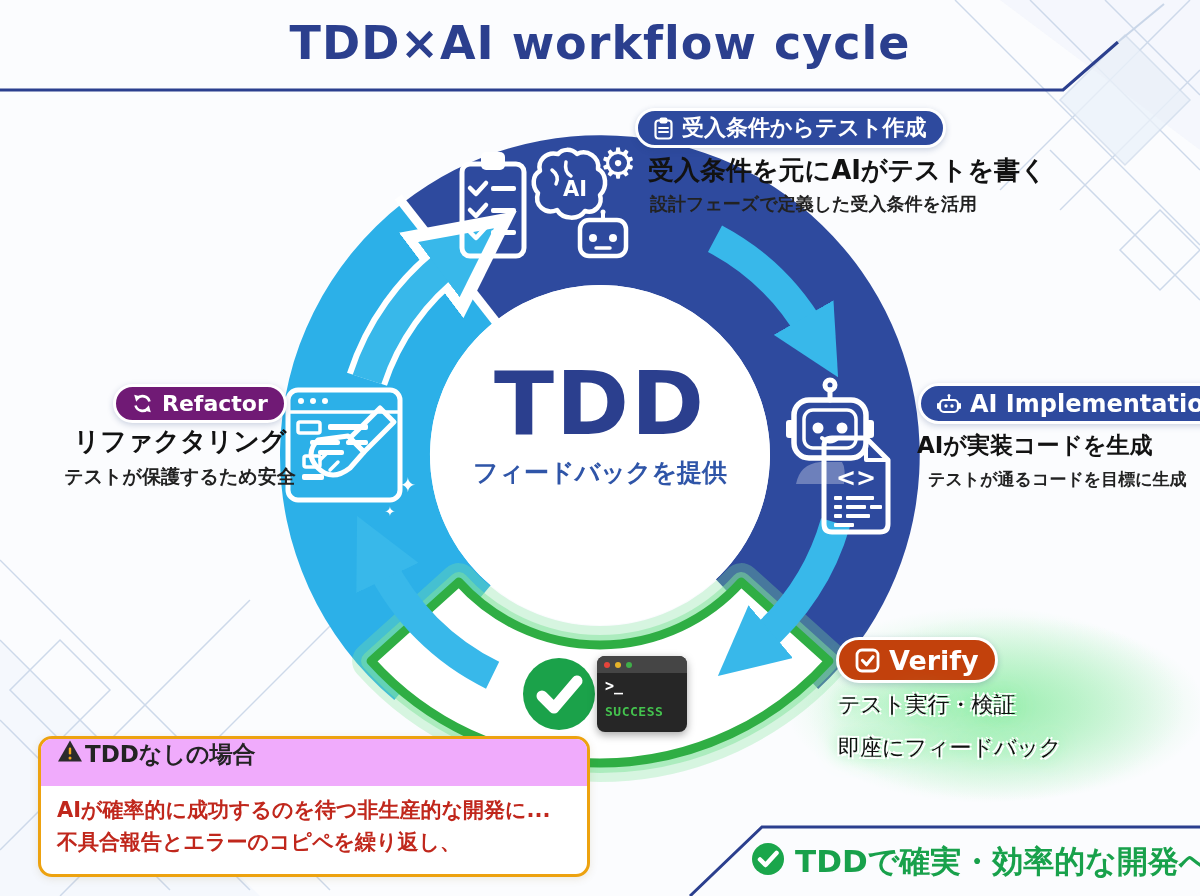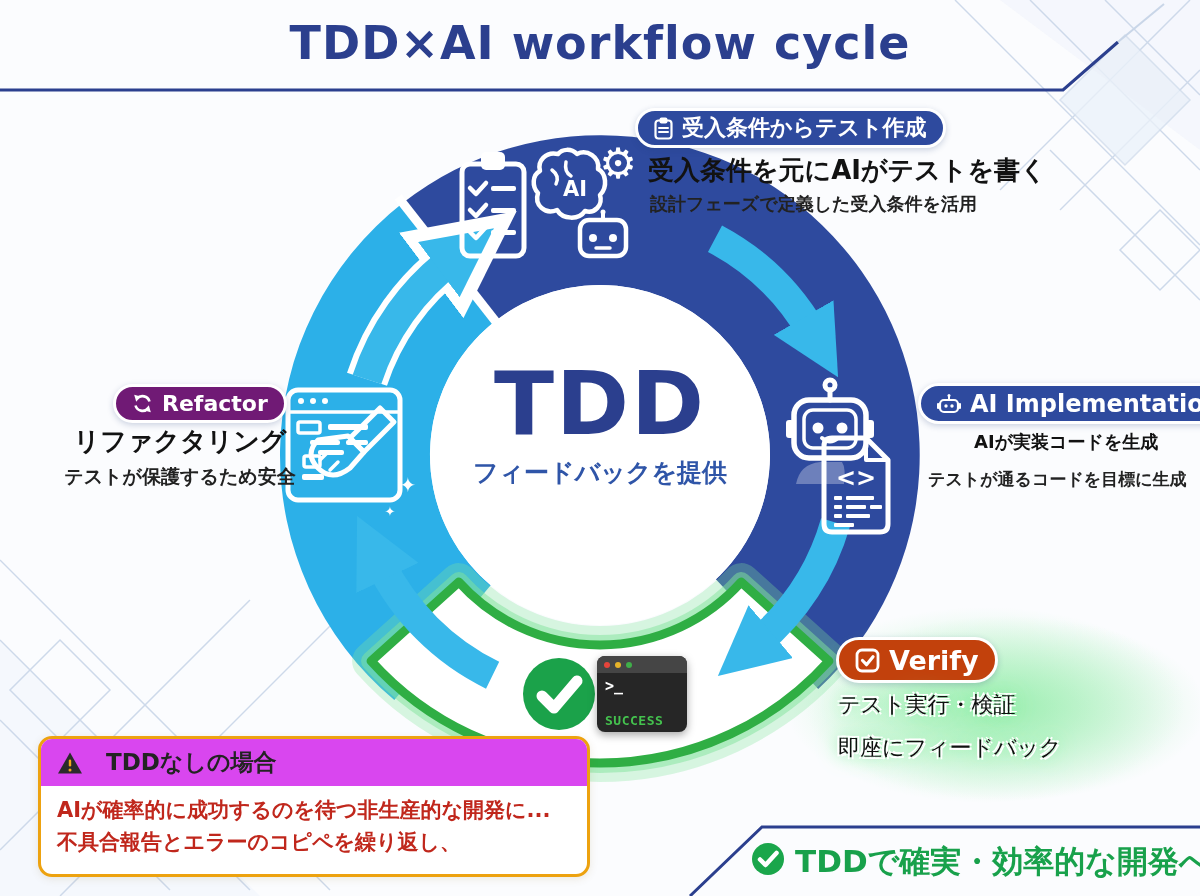--- a/index.html
+++ b/index.html
@@ -21,32 +21,32 @@
   .center-acronym{font-size:88px;font-weight:900;color:#2b3f8e;line-height:.95;letter-spacing:2px}
   .center-desc{font-size:25px;font-weight:800;color:#2f55a8;line-height:1.36;margin-top:10px}
   .verify-line{position:absolute;font-size:22px;font-weight:400;color:#101010;white-space:nowrap;
     text-shadow:-2px -2px 0 #fff,2px -2px 0 #fff,-2px 2px 0 #fff,2px 2px 0 #fff,
                 0 0 14px #86eda0,0 0 26px #9af2b0}
   .glow-blob{position:absolute;left:806px;top:616px;width:400px;height:185px;border-radius:50%;
     background:radial-gradient(closest-side,rgba(128,232,154,.55),rgba(128,232,154,0))}
   .warning-box{position:absolute;left:38px;top:736px;width:552px;height:141px;
     border:3px solid #eda20f;border-radius:14px;overflow:hidden;background:#fff;
     box-shadow:0 2px 8px rgba(120,90,0,.12)}
-  .warning-head{display:flex;align-items:center;gap:23px;background:#d946ef;height:47px;padding:0 16px;
+  .warning-head{display:flex;align-items:flex-start;gap:2px;background:#f0abfc;height:47px;padding:0 16px;
     font-size:23px;font-weight:800;color:#232323}
   .warning-body{padding:9px 16px;font-size:21px;font-weight:800;color:#c0271c;line-height:1.5;white-space:nowrap}
   .footer-msg{position:absolute;left:795px;top:841px;font-size:31px;font-weight:900;color:#18a14b;white-space:nowrap}
   .terminal{position:absolute;left:597px;top:656px;width:90px;height:76px;border-radius:8px;
     background:#262626;box-shadow:0 3px 8px rgba(0,0,0,.35);overflow:hidden;
     font-family:"DejaVu Sans Mono","Liberation Mono",monospace}
   .terminal-bar{height:17px;background:#454545;display:flex;align-items:center;gap:5px;padding:0 7px}
   .dot{width:6px;height:6px;border-radius:50%}
   .terminal-body{padding:4px 8px 0}
   .prompt{color:#fff;font-size:15px;font-weight:700;line-height:1.2}
-  .success{color:#44c24e;font-size:13px;font-weight:700;letter-spacing:.5px;margin-top:18px}
+  .success{color:#44c24e;font-size:13px;font-weight:700;letter-spacing:.5px;margin-top:9px}
 </style>
 </head>
 <body>
 
 <div class="canvas">
 
   <svg class="layer" width="1200" height="896" viewBox="0 0 1200 896">
     <defs>
       <marker id="ah" viewBox="0 0 10 10" refX="2.5" refY="5" markerWidth="2.3" markerHeight="2.3" orient="auto">
         <path d="M0,0 L10,5 L0,10 Z" fill="#38b8ea"></path>
@@ -227,21 +227,21 @@
       <path d="M12,5 V2" stroke="#fff" stroke-width="2"></path>
         <circle cx="12" cy="1.5" r="1.5" fill="#fff"></circle>
       <rect x="3" y="6" width="18" height="12" rx="4" fill="none" stroke="#fff" stroke-width="2.2"></rect>
       <circle cx="9" cy="12" r="1.7" fill="#fff"></circle>
         <circle cx="15" cy="12" r="1.7" fill="#fff"></circle>
       <rect x="0" y="9" width="2.2" height="6" rx="1" fill="#fff"></rect>
       <rect x="21.8" y="9" width="2.2" height="6" rx="1" fill="#fff"></rect>
     </svg>
     <span>AI Implementation</span>
   </div>
-  <div class="heading" style="left:974px;top:430px;font-size:18px">AIが実装コードを生成</div>
+  <div class="heading" style="left:917px;top:430px;font-size:23px">AIが実装コードを生成</div>
   <div class="subtext" style="left:928px;top:468px;font-size:17px">テストが通るコードを目標に生成</div>
 
   <div class="glow-blob"></div>
   <div class="pill pill-green" style="left:836px;top:637px;height:46px;font-size:27px">
     <svg width="25" height="25" viewBox="0 0 25 25">
       <rect x="2" y="2" width="21" height="21" rx="5" fill="none" stroke="#fff" stroke-width="2.8"></rect>
       <path d="M7.5,12.5 l4,4.2 l6.5,-8" fill="none" stroke="#fff" stroke-width="3.2" stroke-linecap="round" stroke-linejoin="round"></path>
     </svg>
     <span>Verify</span>
   </div>

